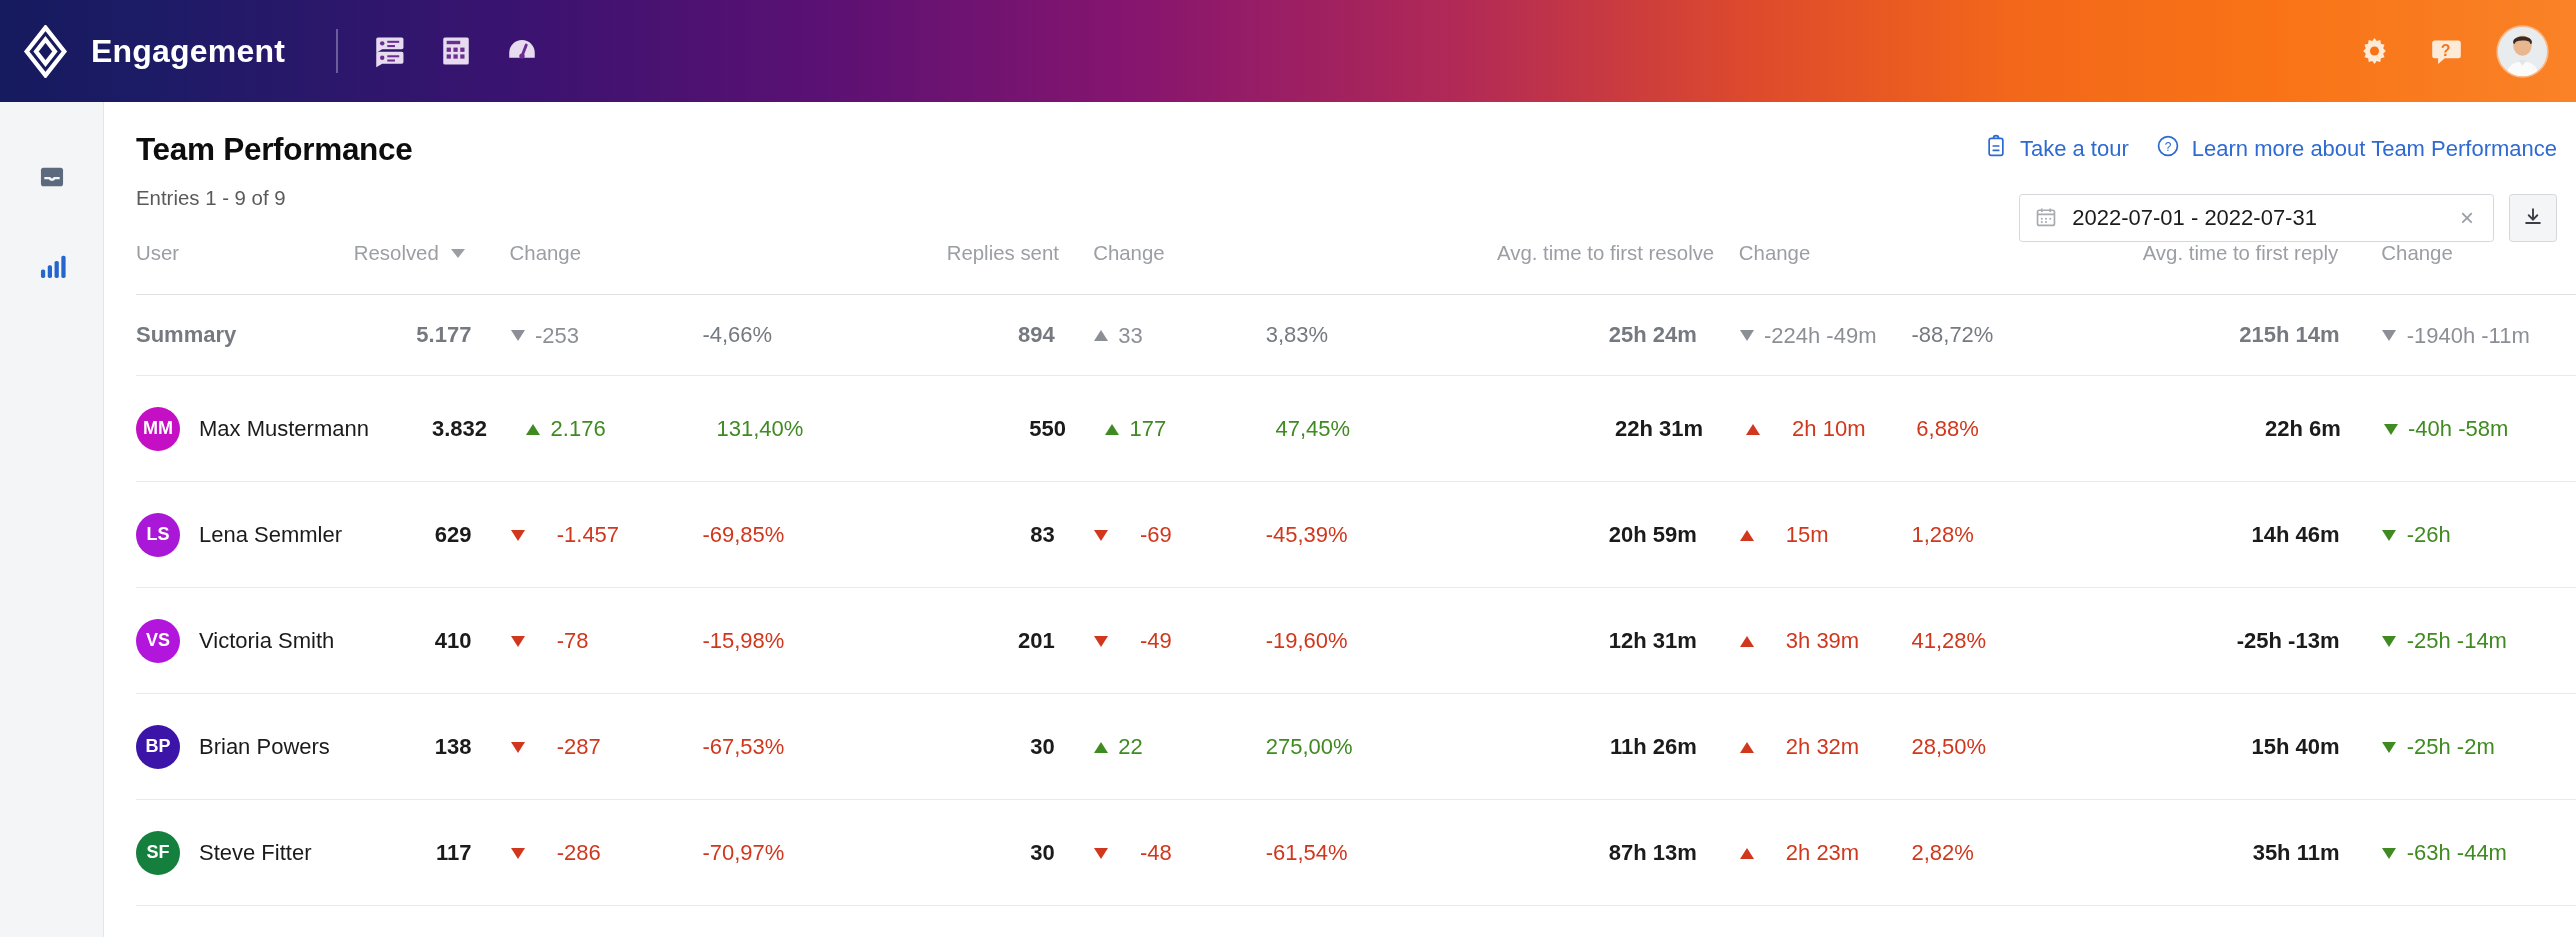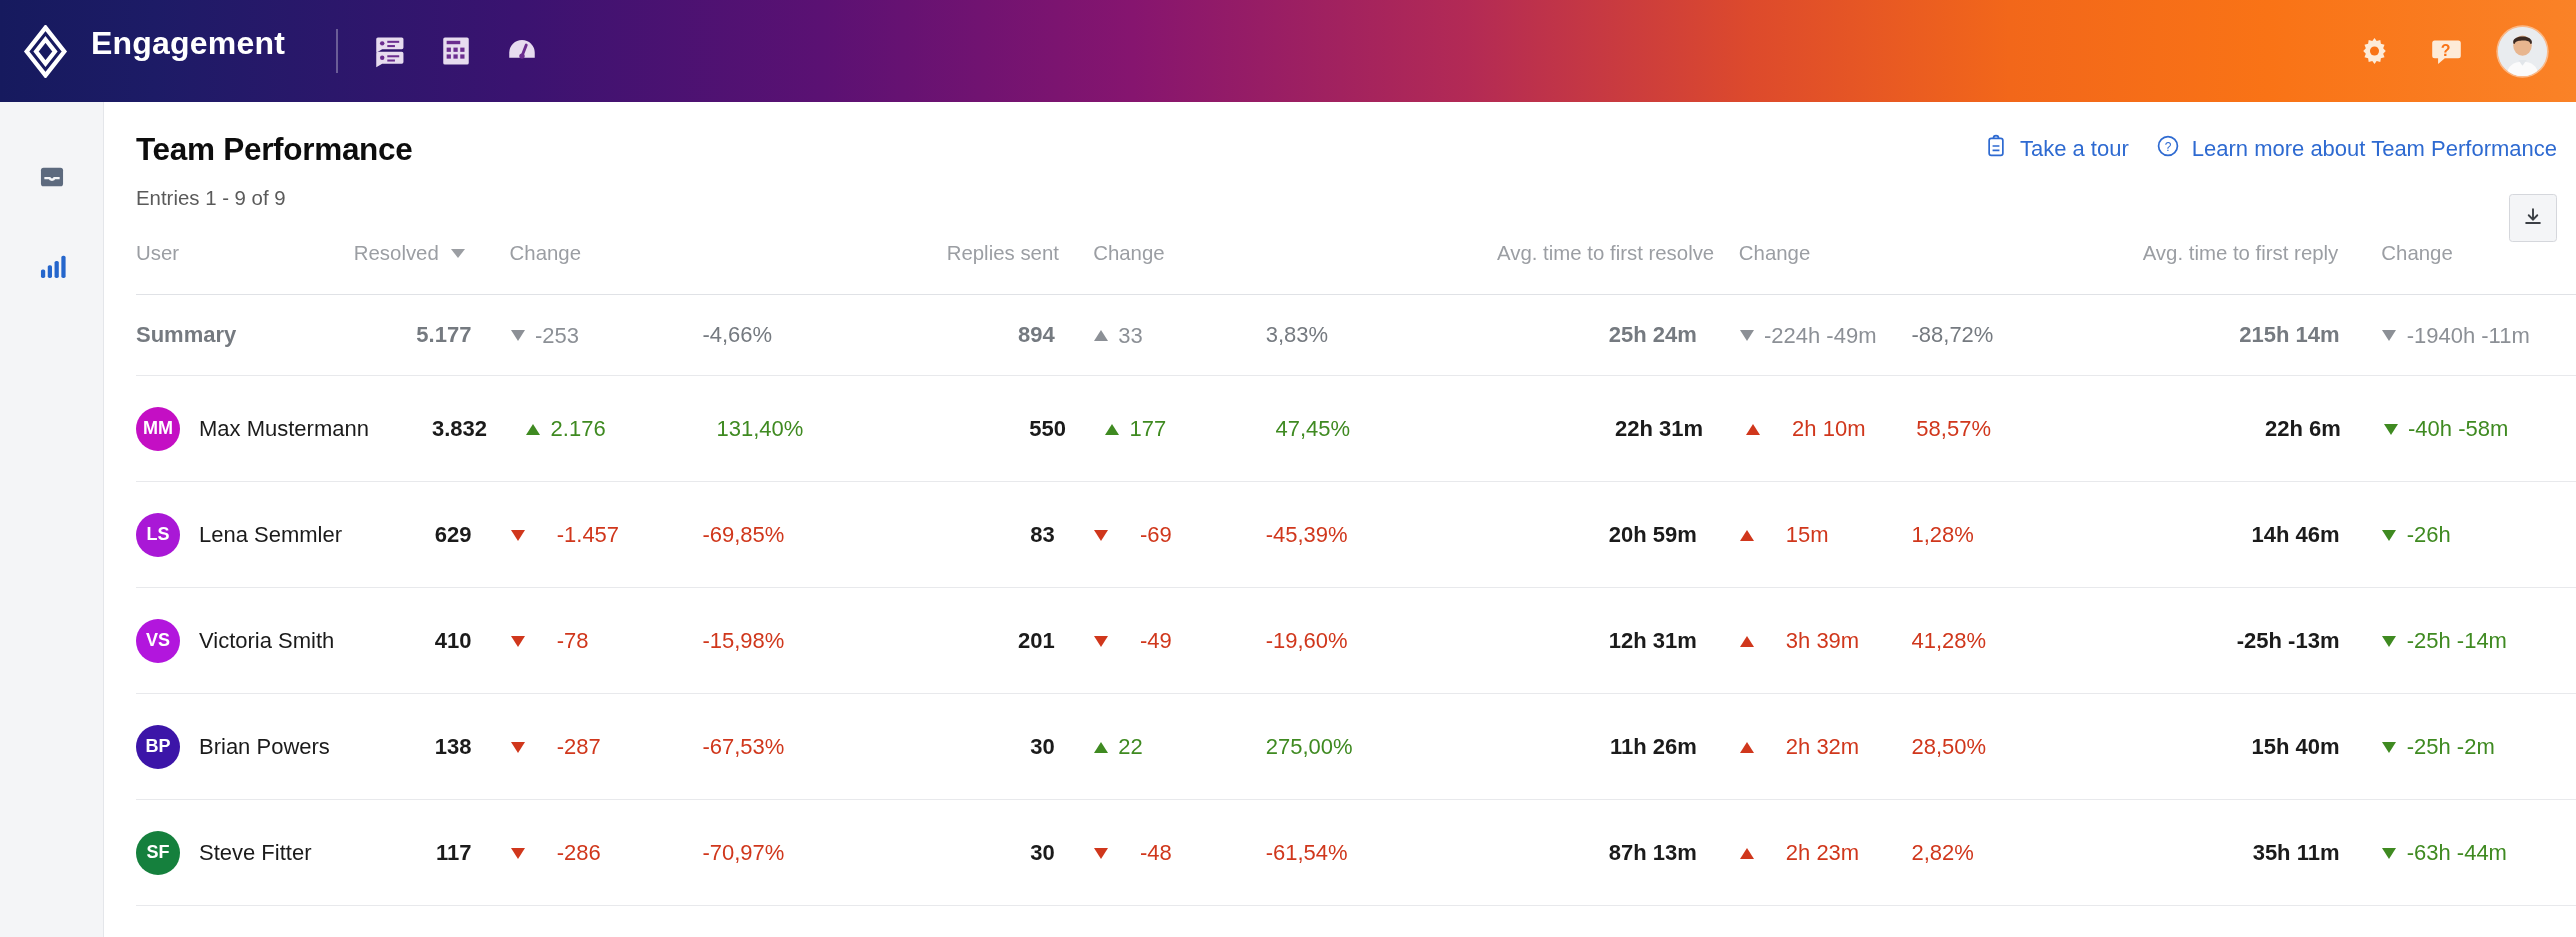--- a/index.html
+++ b/index.html
@@ -13,21 +13,21 @@
   
   .topbar {
     position: absolute; top: 0; left: 0;
     width: 2576px; height: 102px;
     background: linear-gradient(90deg,
         #161a5e 0%, #1d1b66 6%, #3a1370 20%,
         #5b1173 32%, #86156f 44%, #b32a55 57%,
         #dd4a2c 68%, #f2671a 78%, #f97316 88%, #fa8227 100%);
     display: flex; align-items: center;
   }
-  .brand { display: flex; margin-left: 19px; }
+  .brand { display: flex; align-items: center; margin-left: 19px; }
   .brand-logo { width: 53px; height: 53px; flex: 0 0 auto; }
   .brand-title {
     color: #ffffff; font-size: 32px; font-weight: bold;
     margin-left: 19px; letter-spacing: 0.2px;
   }
   .topbar-divider {
     width: 1.7px; height: 44px; background: rgba(255,255,255,.30);
     margin-left: 51px; margin-right: 31px;
   }
   .topbar-apps { display: flex; align-items: center; gap: 25.6px; }
@@ -283,20 +283,33 @@
           <svg viewBox="0 0 28 28" width="24" height="24" style="font-size:26px">
             <circle cx="14" cy="14" r="11" fill="none" stroke="#2e6ad1" stroke-width="2"></circle>
             <text x="14" y="19.5" font-size="14" fill="#2e6ad1" text-anchor="middle" font-family="Liberation Sans, sans-serif">?</text>
           </svg>
         </span>
         <span>Learn more about Team Performance</span>
       </div>
     </div>
 
     <div class="controls">
+      <div class="daterange">
+        <span>
+          <svg viewBox="0 0 26 26" width="22" height="22" fill="none" stroke="#a6abb2" stroke-width="2">
+            <rect x="3" y="5" width="20" height="18" rx="2"></rect>
+            <path d="M3 10h20M8 3v4M18 3v4"></path>
+            <g stroke-width="2.4" stroke-linecap="round">
+              <path d="M8 15h.01M13 15h.01M18 15h.01M8 19h.01M13 19h.01"></path>
+            </g>
+          </svg>
+        </span>
+        <span class="daterange-text">2022-07-01 - 2022-07-31</span>
+        <span class="clear-x">×</span>
+      </div>
       <div class="download-btn">
         <span>
           <svg viewBox="0 0 28 28" width="24" height="24" fill="none" stroke="#3b3f45" stroke-width="2.2" stroke-linecap="round">
             <path d="M14 5v11M9 12l5 5 5-5"></path>
             <path d="M6 21h16"></path>
           </svg>
         </span>
       </div>
     </div>
   </div>
@@ -374,21 +387,21 @@
     <div class="cell c-delta2"><span class="chg pos">
               <span class="tri up"></span>
               <span>177</span>
             </span></div>
     <div class="cell c-pct2 pos">47,45%</div>
     <div class="cell c-time">22h 31m</div>
     <div class="cell c-tdelta"><span class="chg neg">
               <span class="tri up"></span>
               <span>2h 10m</span>
             </span></div>
-    <div class="cell c-tpct neg">58,57%</div>
+    <div class="cell c-tpct neg">6,88%</div>
     <div class="cell c-time2">22h 6m</div>
     <div class="cell c-tdelta2"><span class="chg pos">
               <span class="tri down"></span>
               <span>-40h -58m</span>
             </span></div>
   </div>
 
   <div class="trow">
     <div class="cell c-name">
       <span class="avatar-initials" style="background:#a918d6">LS</span>

